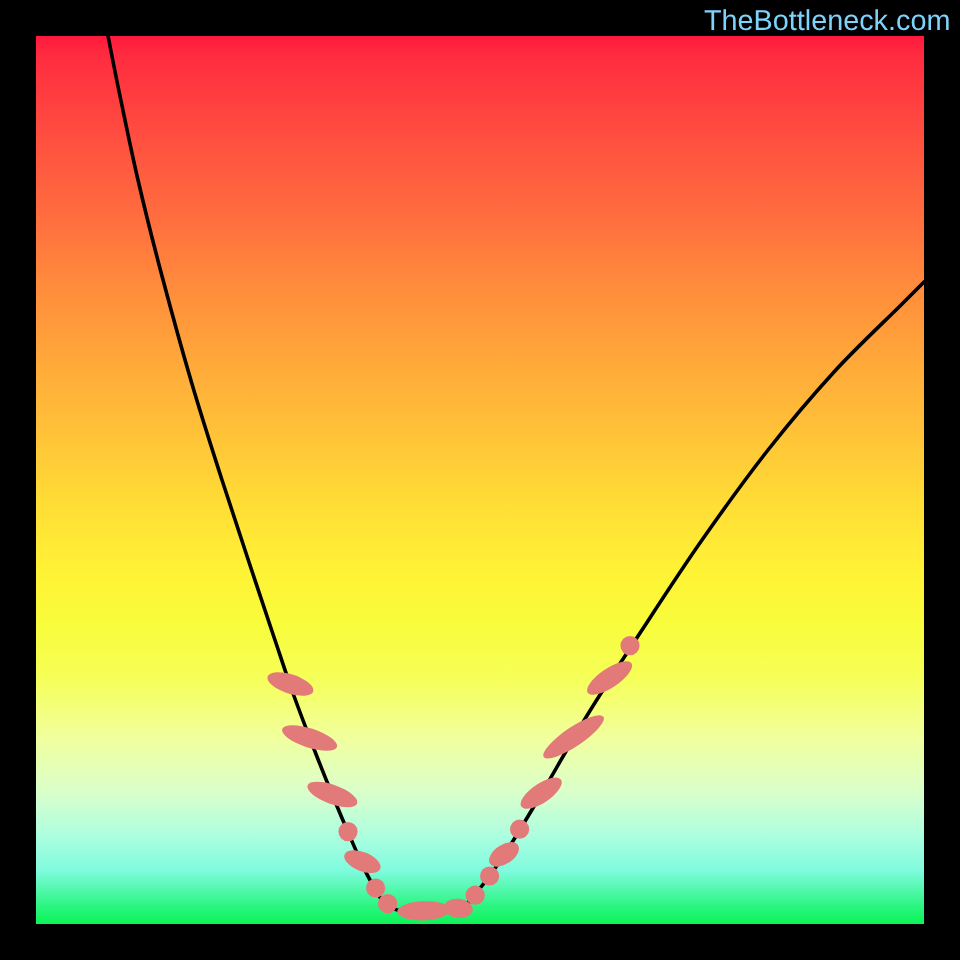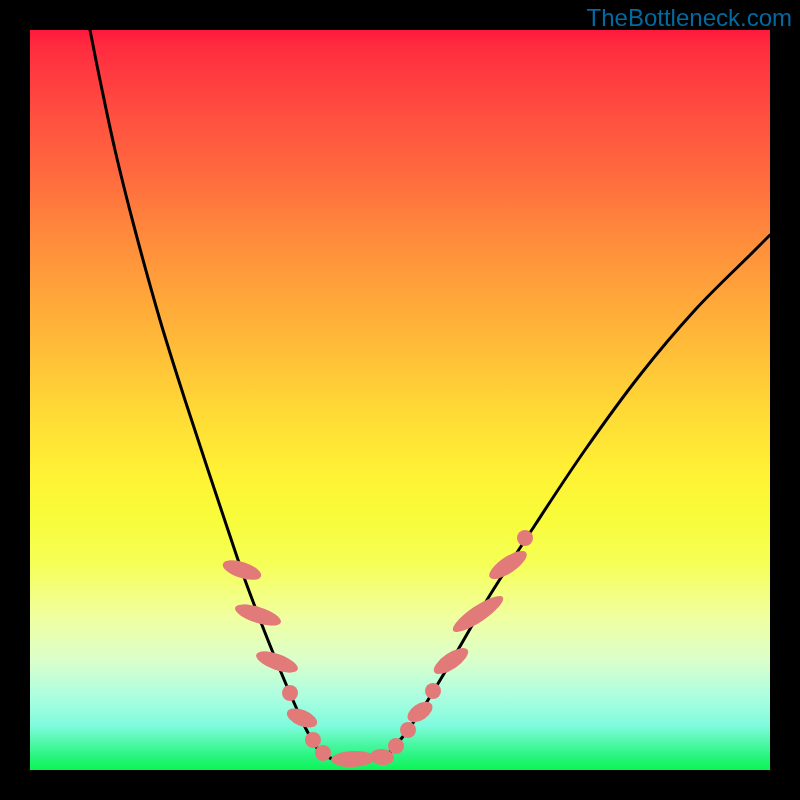--- a/index.html
+++ b/index.html
@@ -10,21 +10,21 @@
   .stage {
     position: relative;
     width: 800px;
     height: 800px;
     background: #000;
   }
   .watermark {
     position: absolute;
     top: 4px;
     right: 8px;
-    color: #0369a1;
+    color: #7dd3fc;
     font-family: Arial, Helvetica, sans-serif;
     font-size: 24px;
     font-weight: 400;
     letter-spacing: 0;
     z-index: 3;
   }
   .plot {
     position: absolute;
     left: 30px;
     top: 30px;

